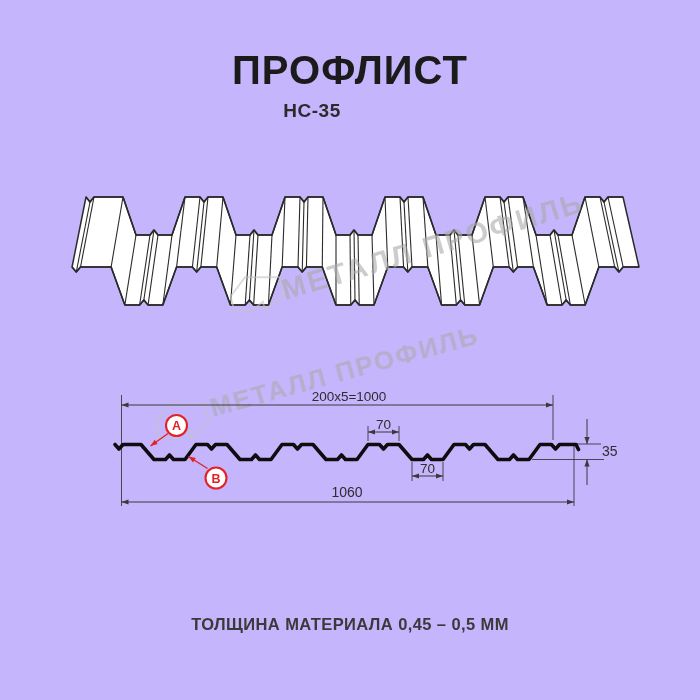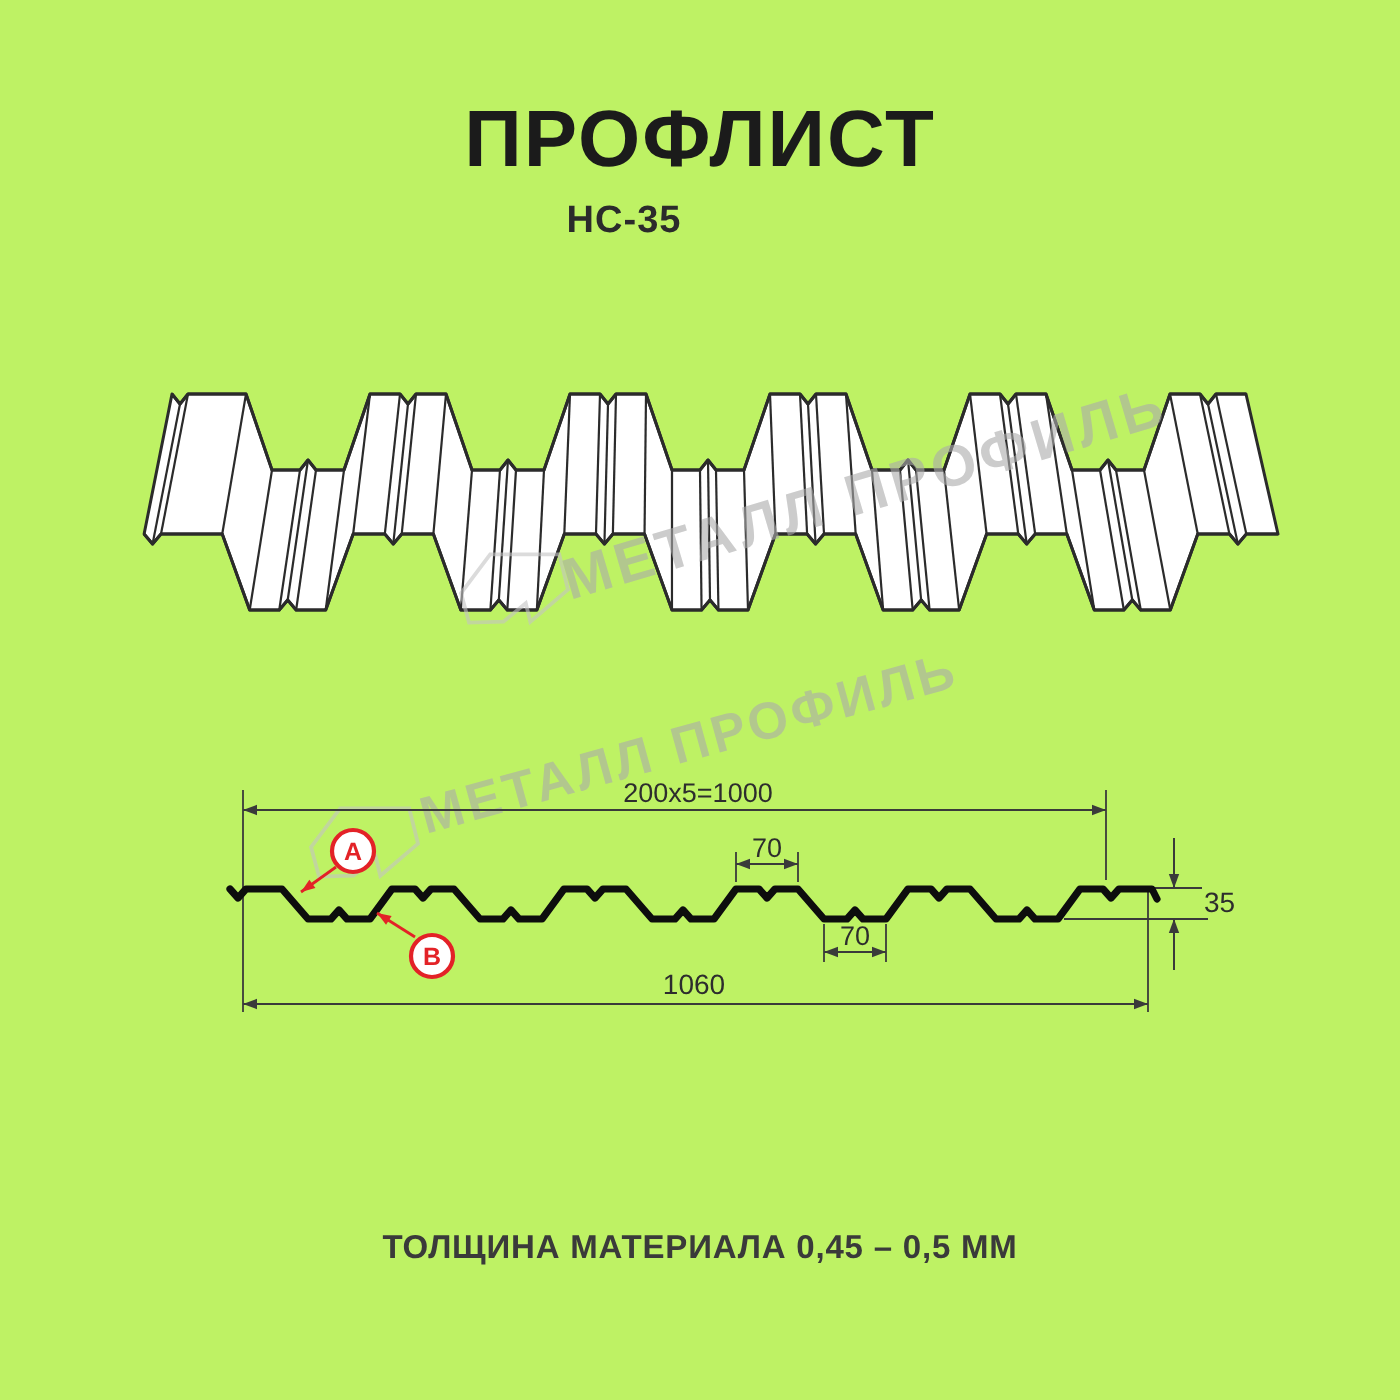--- a/index.html
+++ b/index.html
@@ -1,17 +1,17 @@
 <!DOCTYPE html>
 <html><head>
 <meta charset="utf-8">
 <style>
   html,body{margin:0;padding:0;background:#fff;}
   .page{
-    position:relative;width:700px;height:700px;background:#bef264;overflow:hidden;
+    position:relative;width:700px;height:700px;background:#c4b5fd;overflow:hidden;
     font-family:"Liberation Sans",sans-serif;
   }
   .title{
     position:absolute;top:50px;left:0;width:700px;text-align:center;
     font-size:40px;font-weight:bold;letter-spacing:1px;color:#1b1b1b;line-height:1;
   }
   .subtitle{
     position:absolute;top:101px;left:0;width:624px;text-align:center;
     font-size:19px;font-weight:bold;letter-spacing:.5px;color:#2b2b2b;line-height:1;
   }

